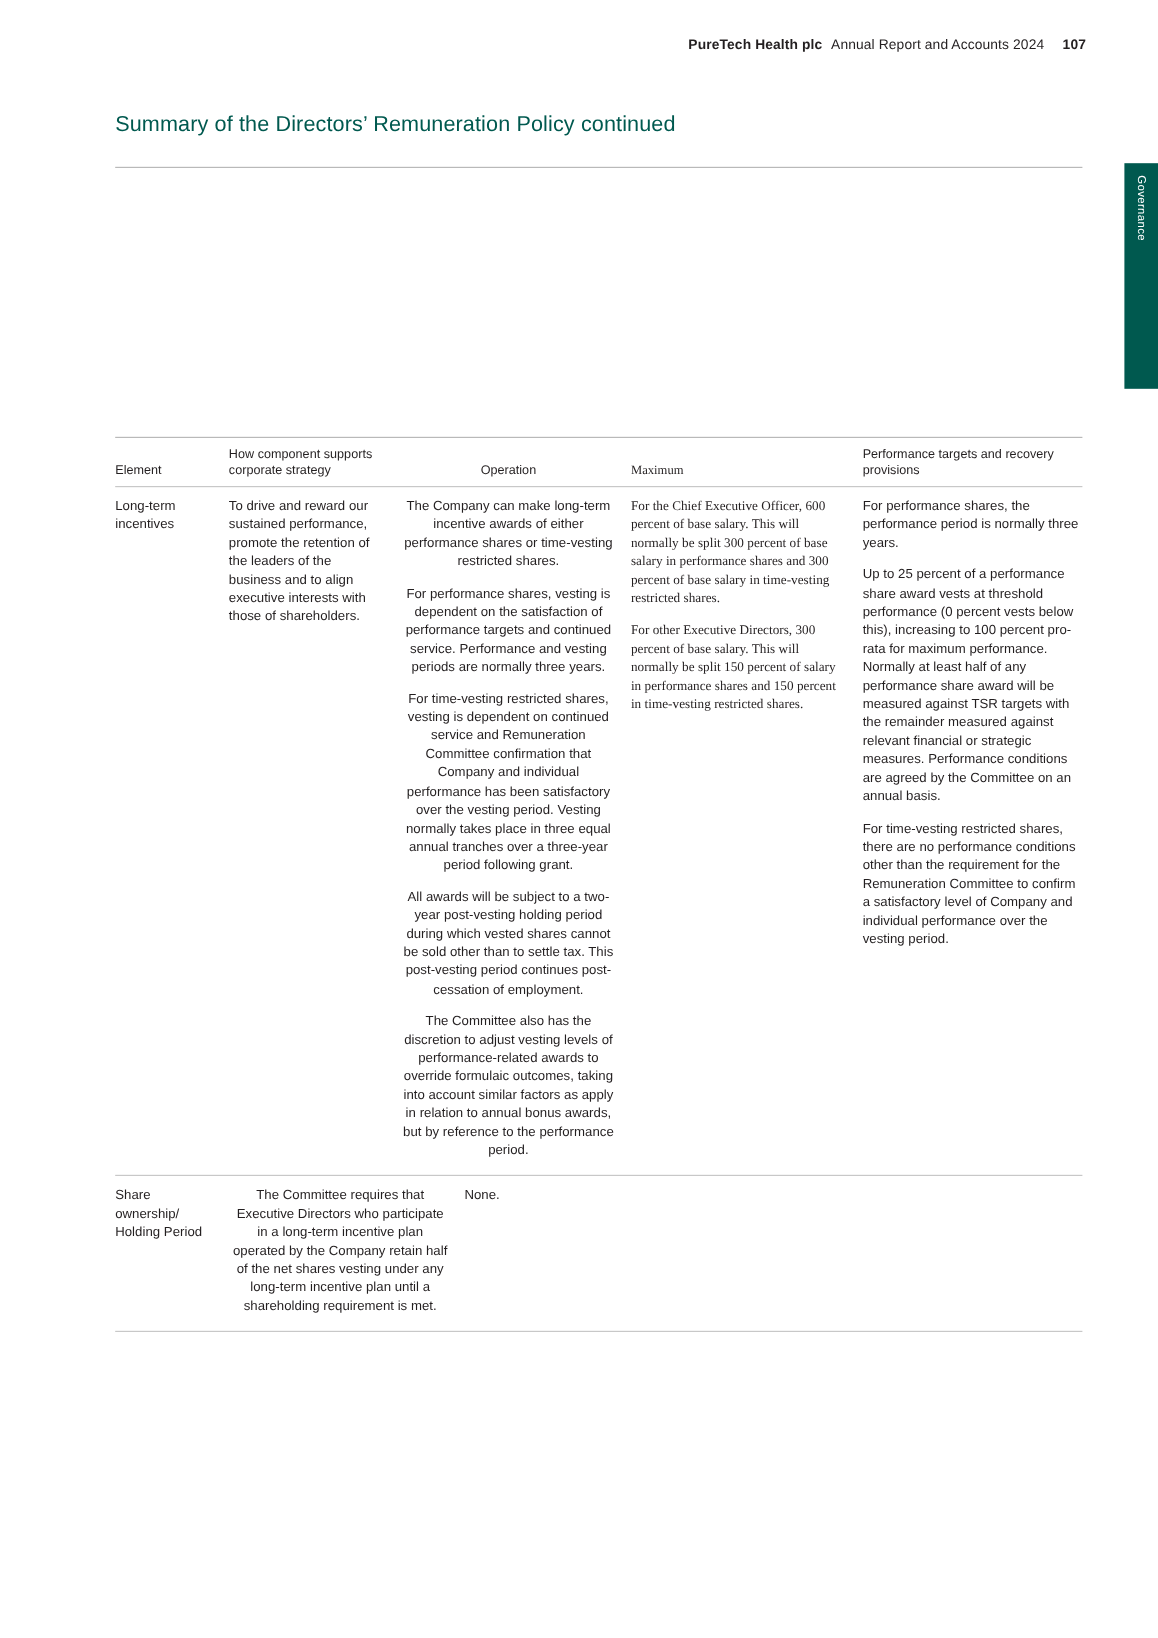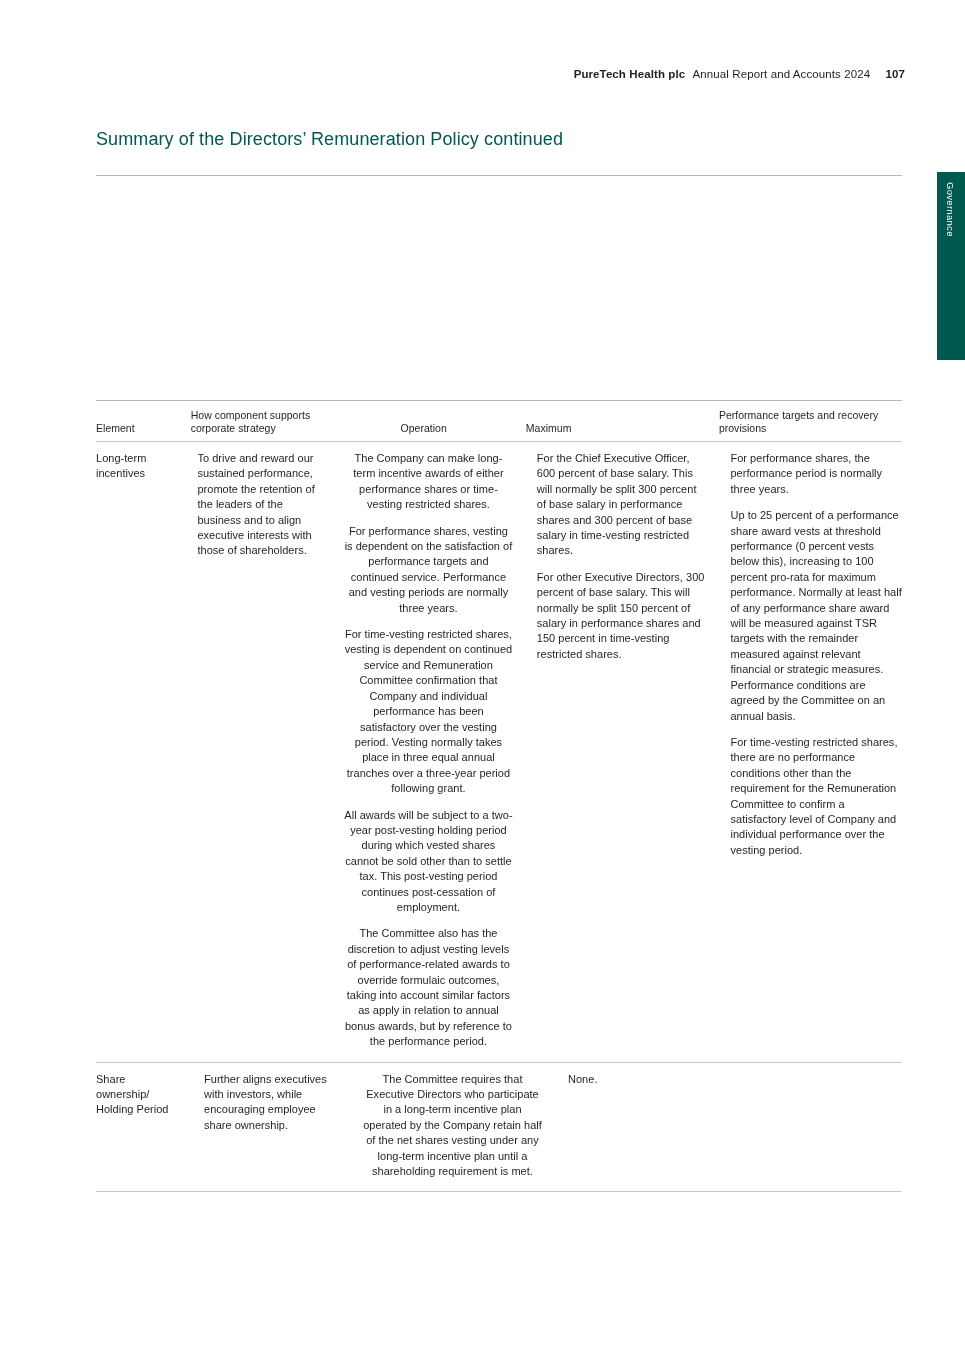--- a/index.html
+++ b/index.html
@@ -11,21 +11,20 @@
     width: 965px;
     height: 1365px;
     position: relative;
     font-family: "Liberation Sans", sans-serif;
     color: #231f20;
     overflow: hidden;
   }
   .page {
     position: absolute;
     inset: 0;
-    margin-top: 36px;
   }
   
   .header {
     position: absolute;
     top: 32px;
     right: 60px;
     font-size: 11.5px;
     letter-spacing: 0.1px;
     color: #231f20;
     white-space: nowrap;
@@ -98,33 +97,32 @@
     display: flex;
     align-items: flex-start;
   }
   .row.head {
     padding-top: 8px;
     padding-bottom: 6px;
   }
   .row.body {
     padding-top: 9px;
     padding-bottom: 12px;
-    gap: 12px;
   }
   .cell {
     box-sizing: border-box;
     padding-right: 12px;
     font-size: 11px;
     line-height: 15.4px;
     letter-spacing: 0.02px;
   }
   .c1 { width: 96px; }
   .c2 { width: 145px; }
   .c3 { width: 195px; text-align: center; }
-  .c4 { width: 196px; }
+  .c4 { width: 196px; font-family: Liberation Serif, serif; }
   .c5 { width: 186px; padding-right: 0; }
 
   .row.head .cell {
     font-size: 10.5px;
     line-height: 13px;
     color: #231f20;
     align-self: flex-end;
   }
   .cell p {
     margin: 0 0 11px 0;
@@ -192,23 +190,20 @@
         <p>For time-vesting restricted shares, there are no performance conditions other than the requirement for the Remuneration Committee to confirm a satisfactory level of Company and individual performance over the vesting period.</p>
       </div>
     </div>
 
     <div class="rule thin"></div>
 
     <div class="row body">
       <div class="cell c1">
         <p>Share ownership/ Holding Period</p>
       </div>
-      <div class="cell c2">
-        <p>Further aligns executives with investors, while encouraging employee share ownership.</p>
-      </div>
       <div class="cell c3">
         <p>The Committee requires that Executive Directors who participate in a long-term incentive plan operated by the Company retain half of the net shares vesting under any long-term incentive plan until a shareholding requirement is met.</p>
       </div>
       <div class="cell c5">
         <p>None.</p>
       </div>
     </div>
 
     <div class="rule thin"></div>
 

